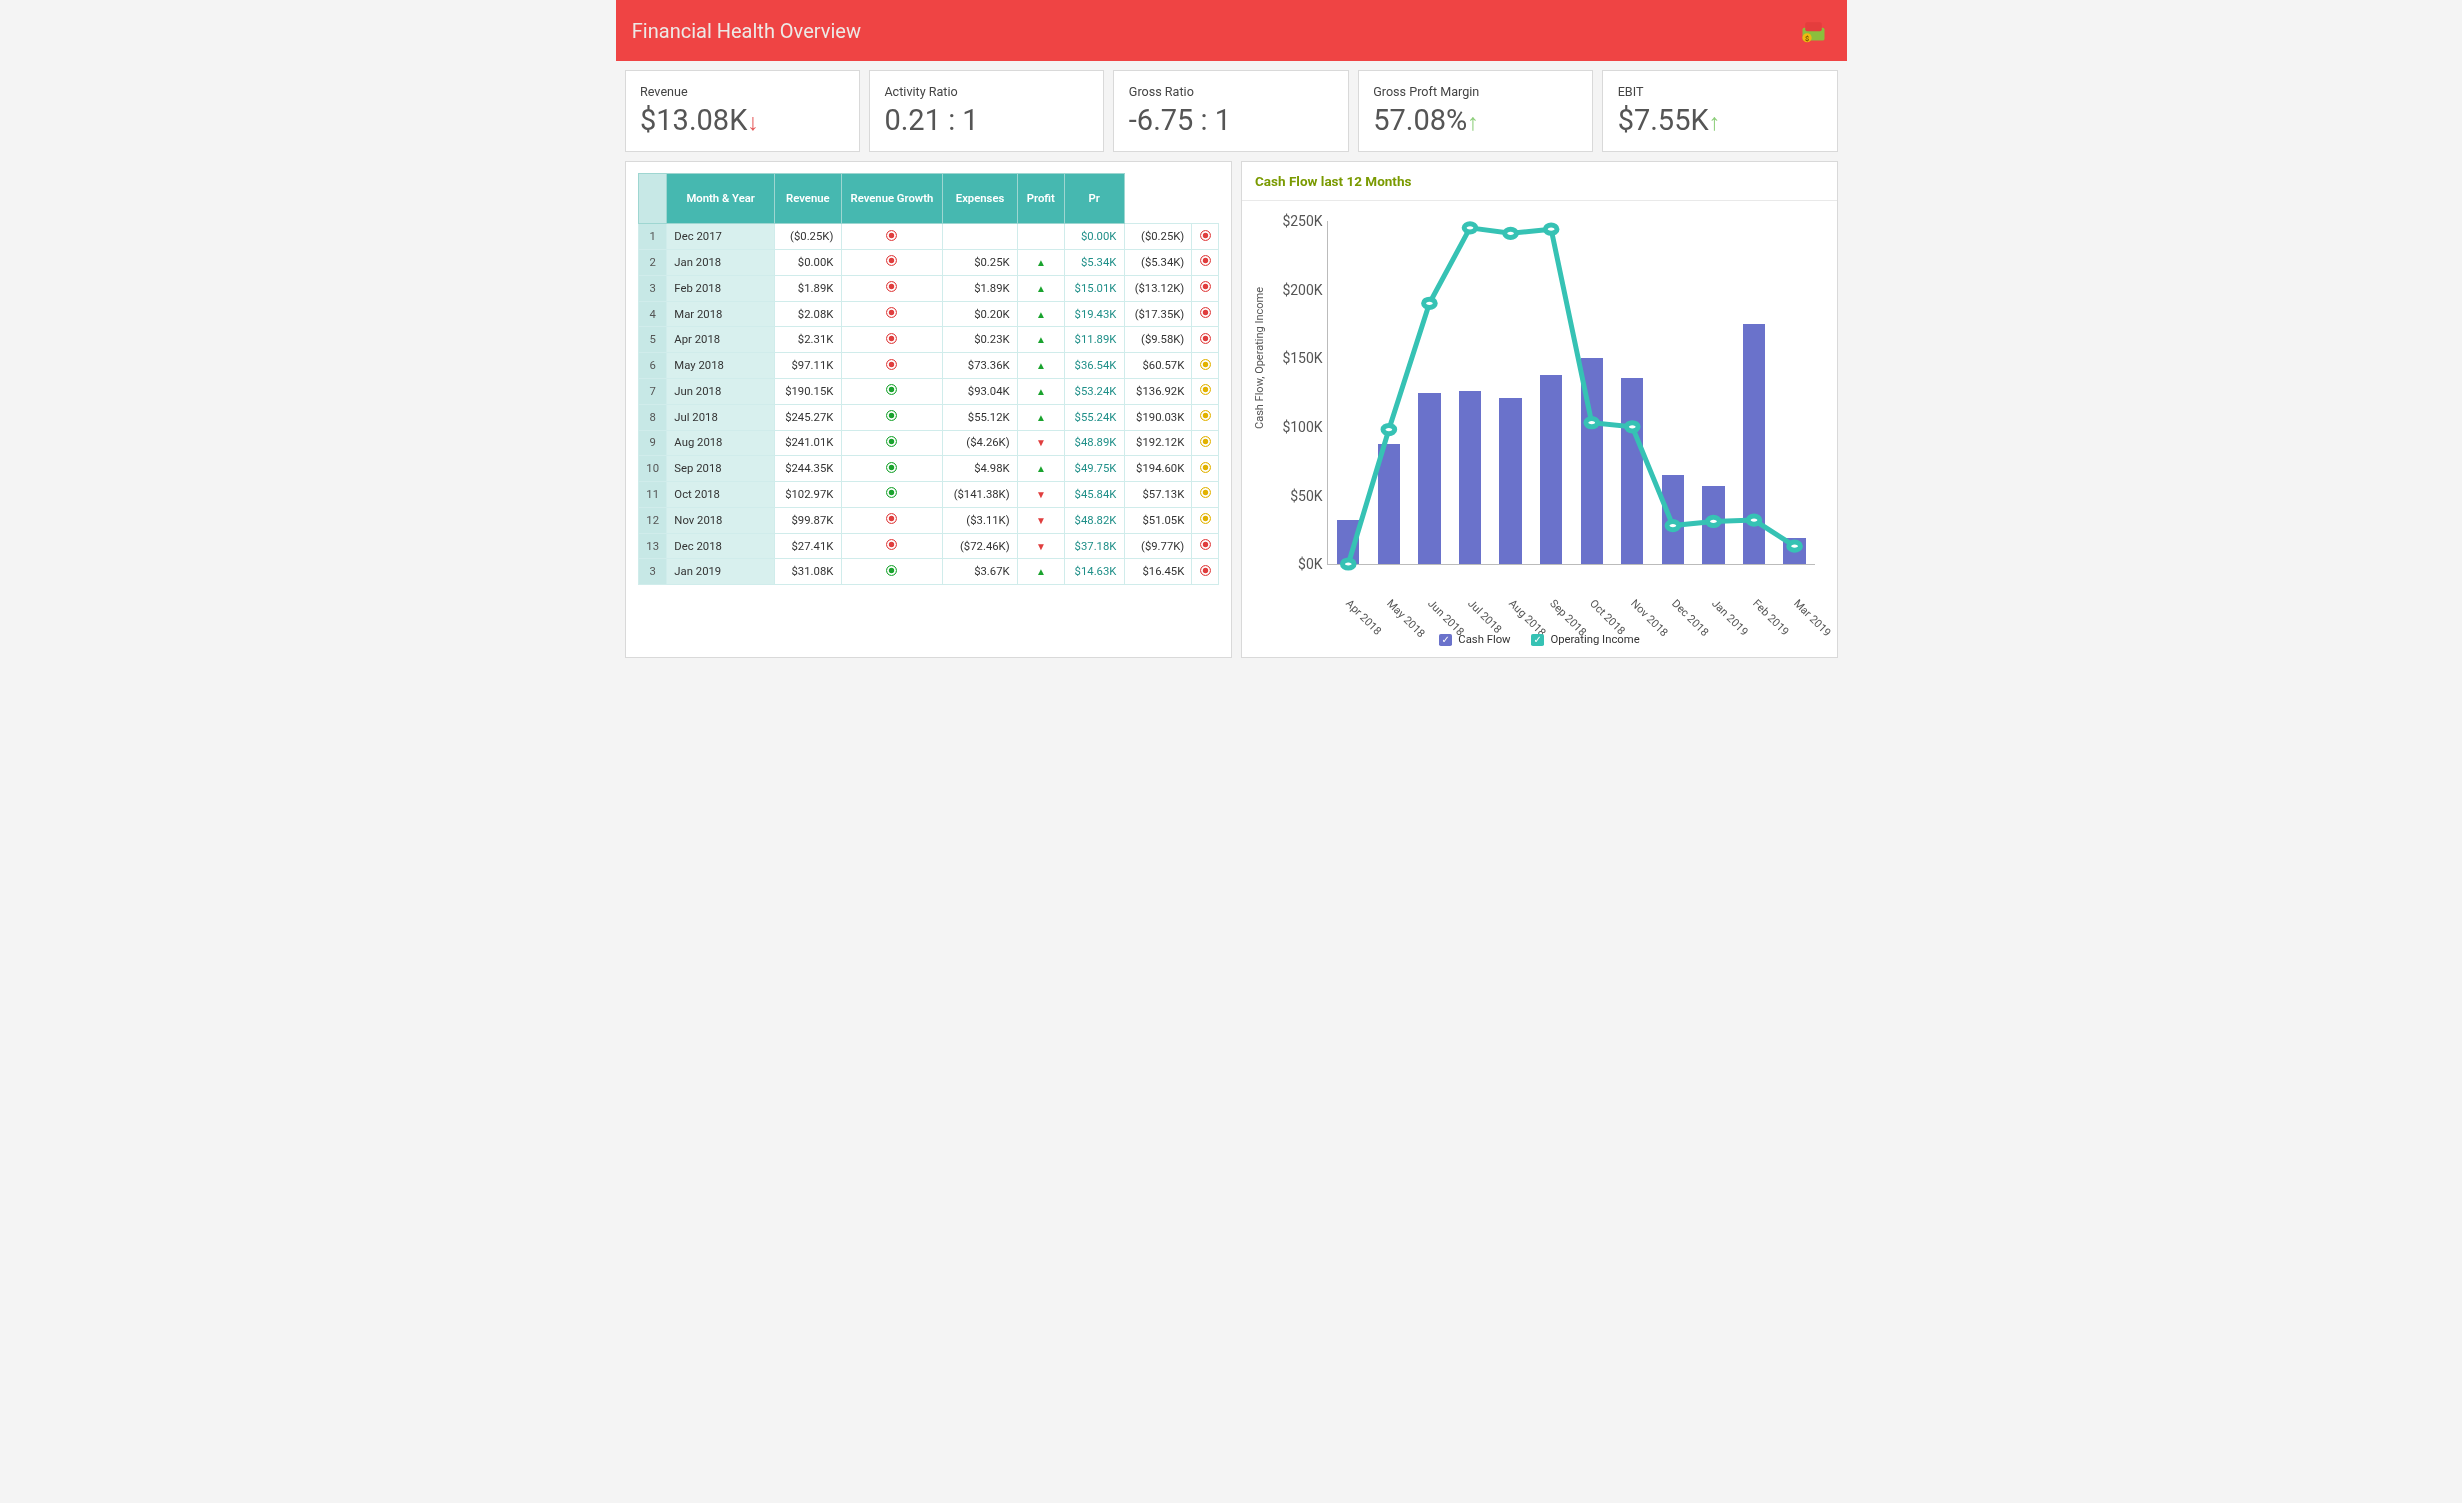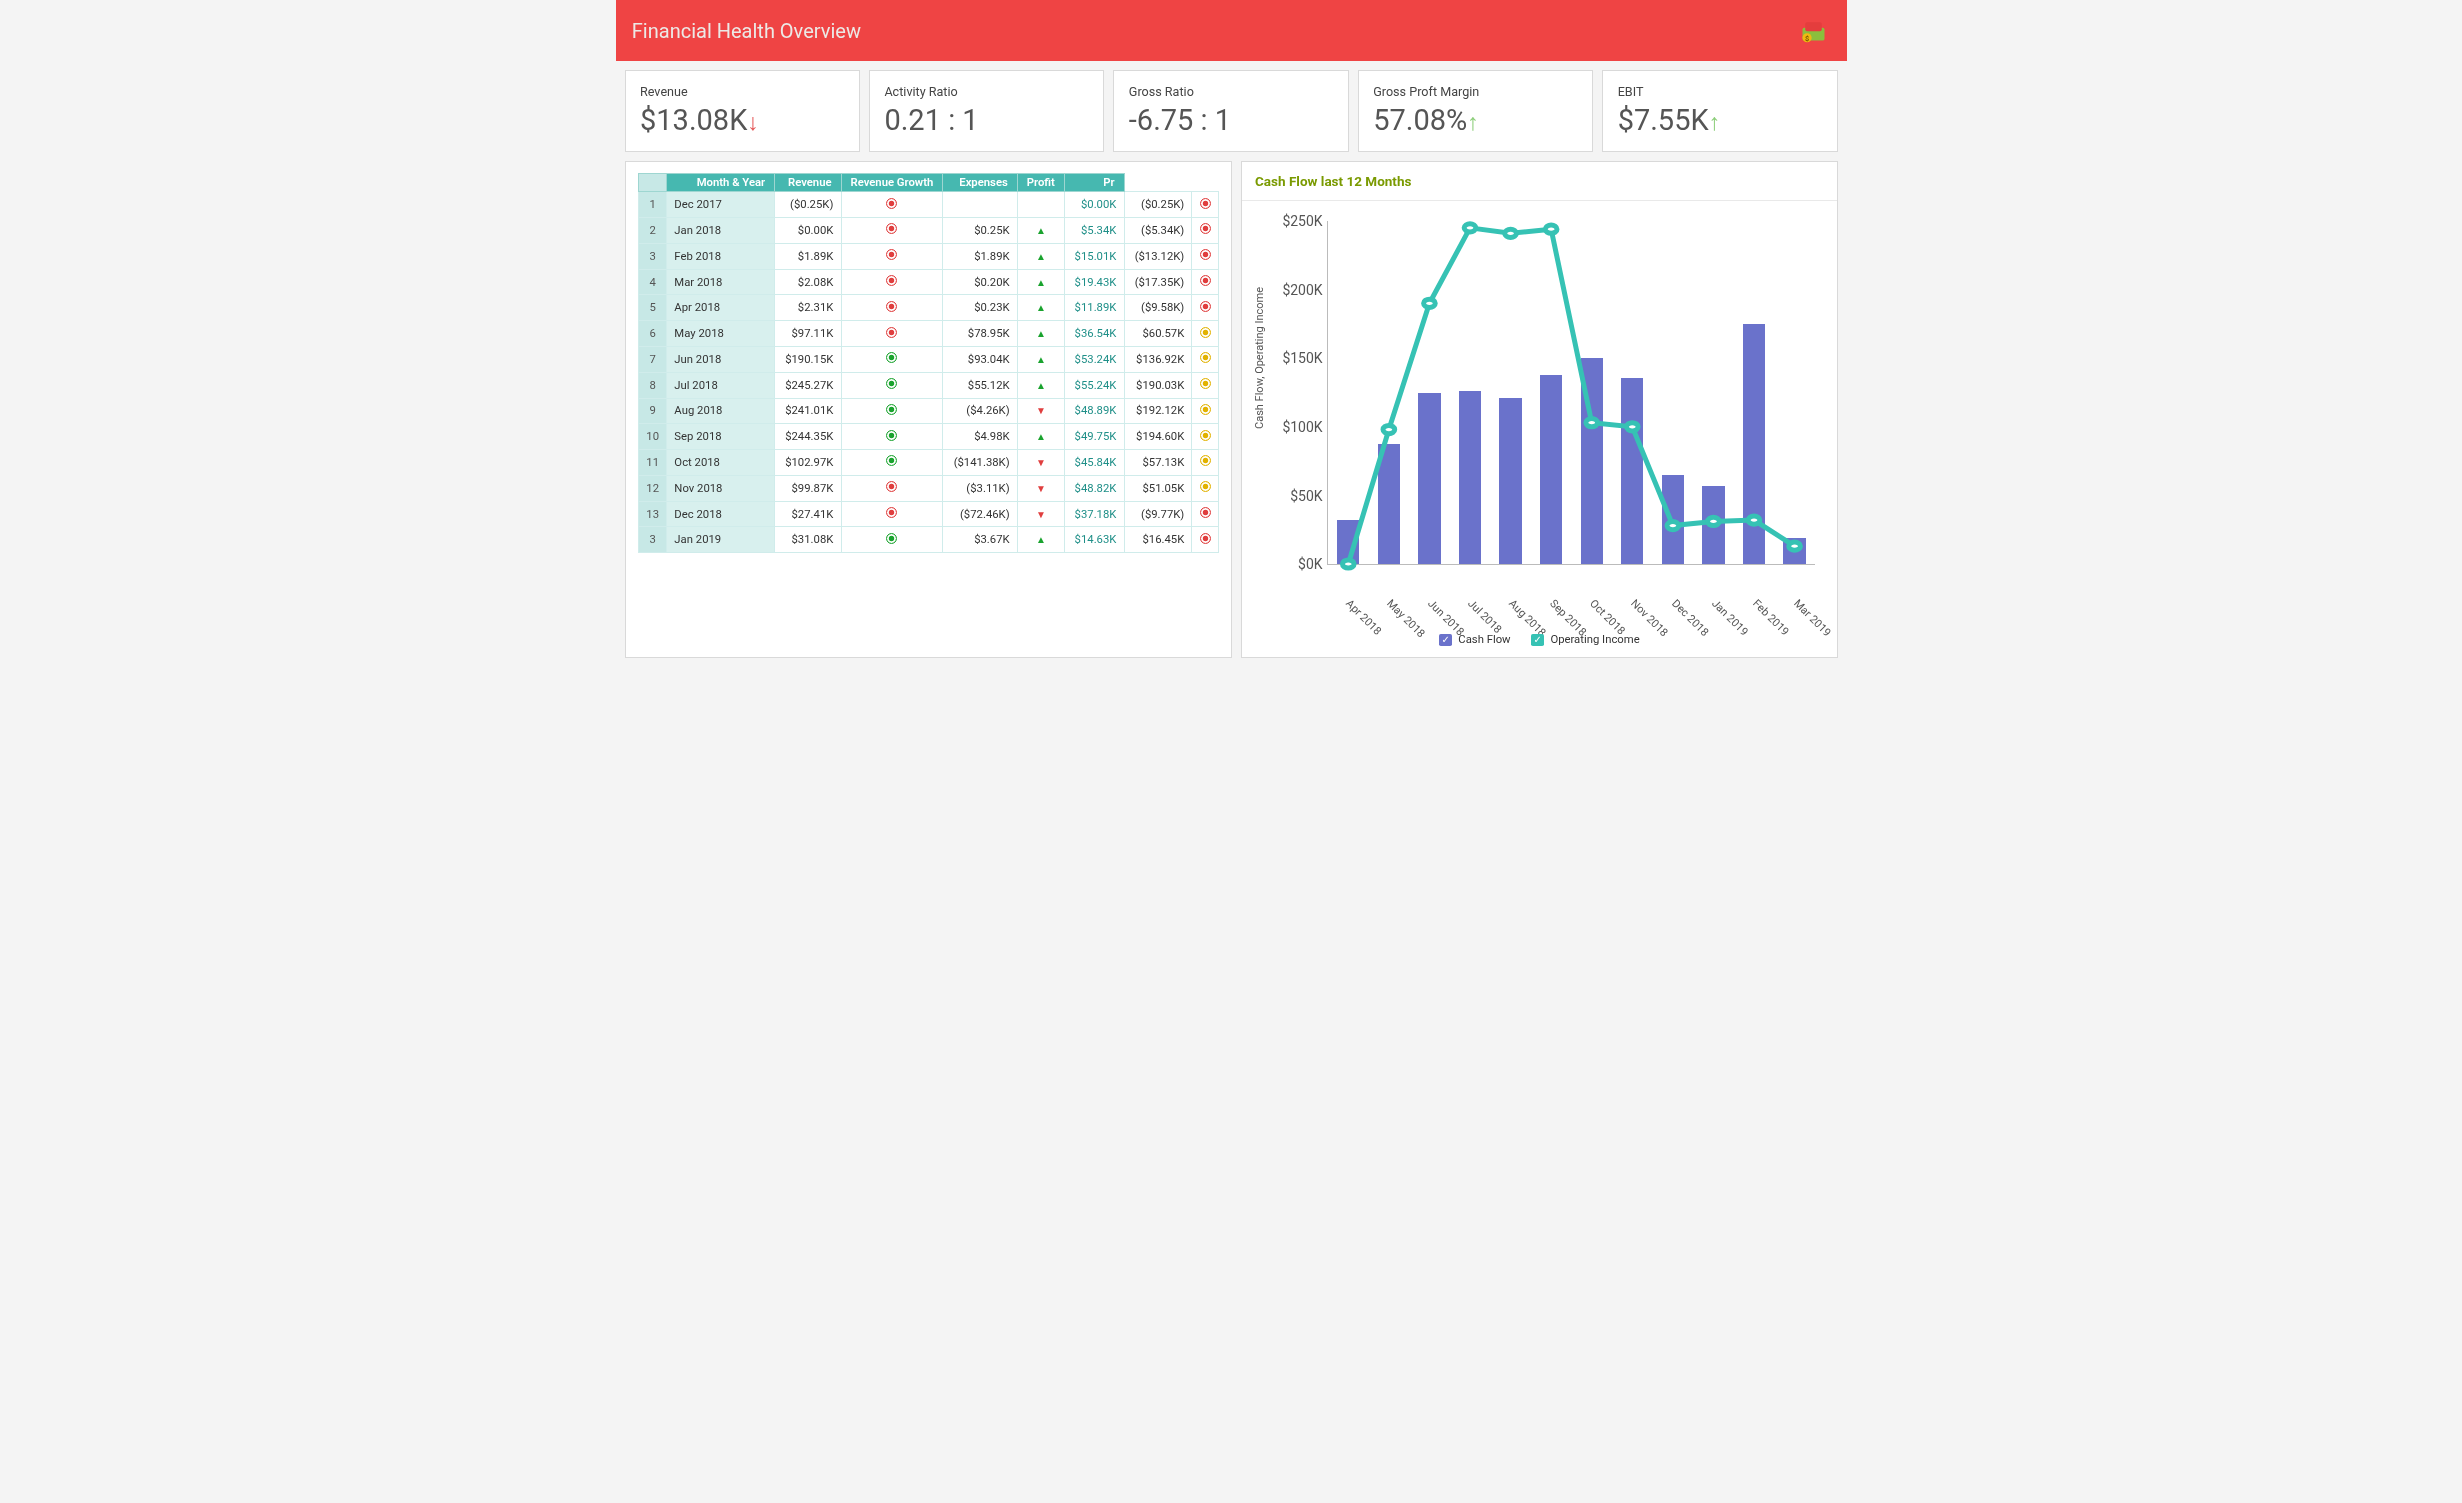--- a/index.html
+++ b/index.html
@@ -72,23 +72,23 @@
   }
   .panel-body { padding: 11px 12.6px; overflow: hidden; }
 
   
   .fin-table-wrap { overflow-x: hidden; }
   table.fin { border-collapse: collapse; width: 100%; font-size: 11.3px; }
   table.fin th {
     background: #46b8b0;
     color: #fff;
     font-weight: 600;
-    padding: 2px 9px;
+    padding: 18px 9px;
     border: 0.9px solid #9ed6d1;
-    text-align: right;
+    text-align: center;
     white-space: nowrap;
   }
   table.fin th.rownum-head { background:#c7e8e6; }
   table.fin td {
     border: 0.9px solid #d0eceb;
     padding: 5.4px 7.2px;
     vertical-align: middle;
     white-space: nowrap;
   }
   table.fin td.rownum {
@@ -254,21 +254,21 @@
                 <td class="ind"><span class="tri-up">▲</span></td>
                 <td class="num teal">$11.89K</td>
                 <td class="num">($9.58K)</td>
                 <td class="ind"><span class="ind-red"></span></td>
               </tr>
               <tr>
                 <td class="rownum">6</td>
                 <td class="month">May 2018</td>
                 <td class="num">$97.11K</td>
                 <td class="ind"><span class="ind-red"></span></td>
-                <td class="num">$78.95K</td>
+                <td class="num">$73.36K</td>
                 <td class="ind"><span class="tri-up">▲</span></td>
                 <td class="num teal">$36.54K</td>
                 <td class="num">$60.57K</td>
                 <td class="ind"><span class="ind-yellow"></span></td>
               </tr>
               <tr>
                 <td class="rownum">7</td>
                 <td class="month">Jun 2018</td>
                 <td class="num">$190.15K</td>
                 <td class="ind"><span class="ind-green"></span></td>

